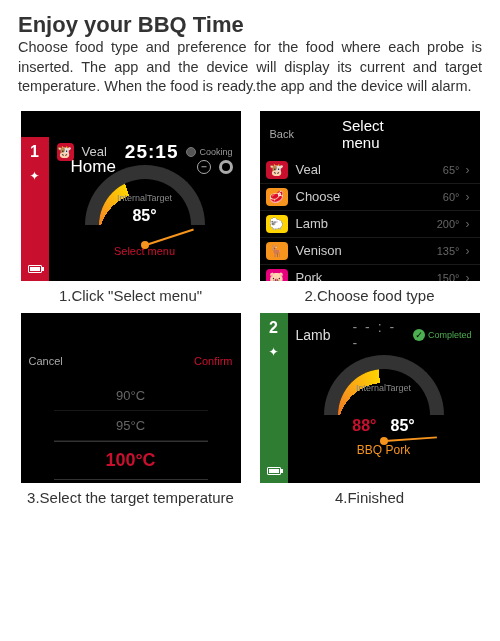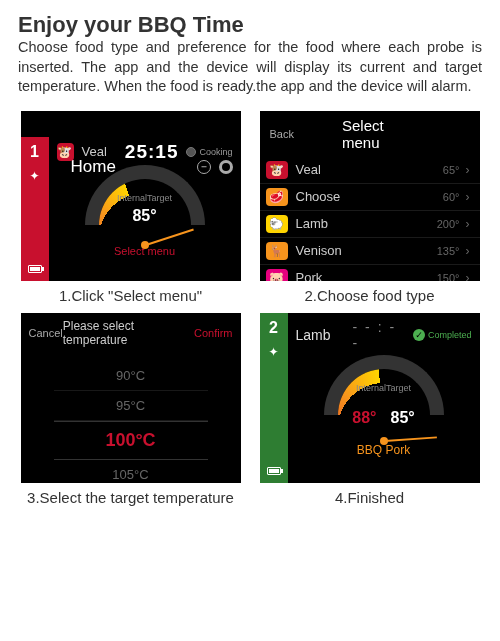--- a/index.html
+++ b/index.html
@@ -155,21 +155,21 @@
   .ic-veal { background:#c8102e; }
   .ic-steak { background:#f7941d; }
   .ic-lamb { background:#ffd400; }
   .ic-venison { background:#f7941d; }
   .ic-pork { background:#e6007e; }
   .fi { color:#fff; font-size:12px; line-height:1;}
 
   
   .s3-top {
     display:flex; justify-content:space-between; align-items:center;
-    padding:6px 8px; font-size:11px;
+    padding:6px 8px; font-size:11px;margin-top:36px;
   }
   .s3-cancel { color:#aaa; }
   .s3-title { font-size:12px; color:#ccc; }
   .s3-confirm { color:#c8102e; }
   .s3-list { display:flex; flex-direction:column; align-items:center; padding-top:8px;}
   .s3-item { font-size:13px; color:#666; padding:7px 0; border-bottom:1px solid #181818; width:70%; text-align:center;}
   .s3-item.sel { color:#c8102e; font-size:18px; font-weight:bold; border-top:1px solid #333; border-bottom:1px solid #333; padding:8px 0;}
 
   
   .s4-sidebar {
@@ -178,21 +178,21 @@
     display:flex; flex-direction:column; align-items:center; gap:8px; padding-top:6px;
   }
   .s4-main { position:absolute; left:28px; right:0; top:0; bottom:0; padding:6px 8px;}
   .s4-row1 { display:flex; align-items:center; gap:8px; margin-bottom:2px;}
   .s4-food { font-size:14px; color:#ddd; }
   .s4-timer { font-size:14px; color:#888; margin-left:14px; letter-spacing:2px;}
   .completed-badge { margin-left:auto; display:flex; align-items:center; gap:3px; font-size:9px; color:#4caf50;}
   .check-dot { width:12px; height:12px; border-radius:50%; background:#4caf50; display:flex; align-items:center; justify-content:center; color:#000; font-size:9px;}
   .s4-gauge-wrap { display:flex; justify-content:center; margin-top:4px; position:relative; height:86px;}
   .s4-temps {
-    position:absolute; left:0; right:0; top:54px;
+    position:absolute; left:0; right:0; top:62px;
     display:flex; justify-content:center; gap:14px;
     font-size:16px; font-weight:bold;
   }
   .s4-internal { color:#c8102e; }
   .s4-target { color:#fff; }
   .bbq-ends { color:#f7941d; font-size:12px; text-align:center; margin-top:2px;}
   .gauge2-fill {
     position:absolute; inset:-14px;
     border-top-left-radius: 120px;
     border-top-right-radius: 120px;
@@ -311,21 +311,20 @@
           </div>
         </div>
     </div>
     <div class="caption">2.Choose food type</div>
   </div>
 
   <div class="cell">
     <div class="screen">
       <div class="s3-top">
         <div class="s3-cancel">Cancel</div>
-        <div class="s3-title">Please select temperature</div>
         <div class="s3-confirm">Confirm</div>
       </div>
       <div class="s3-list" id="s3-list">
           <div class="s3-item">90°C</div>
           <div class="s3-item">95°C</div>
           <div class="s3-item sel">100°C</div>
           <div class="s3-item">105°C</div>
         </div>
     </div>
     <div class="caption">3.Select the target temperature</div>

